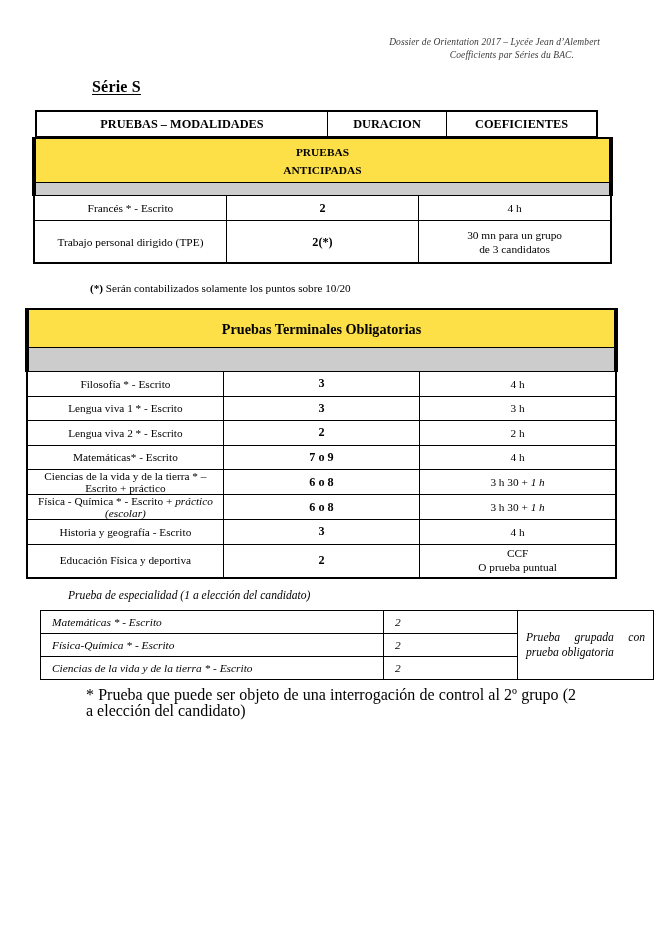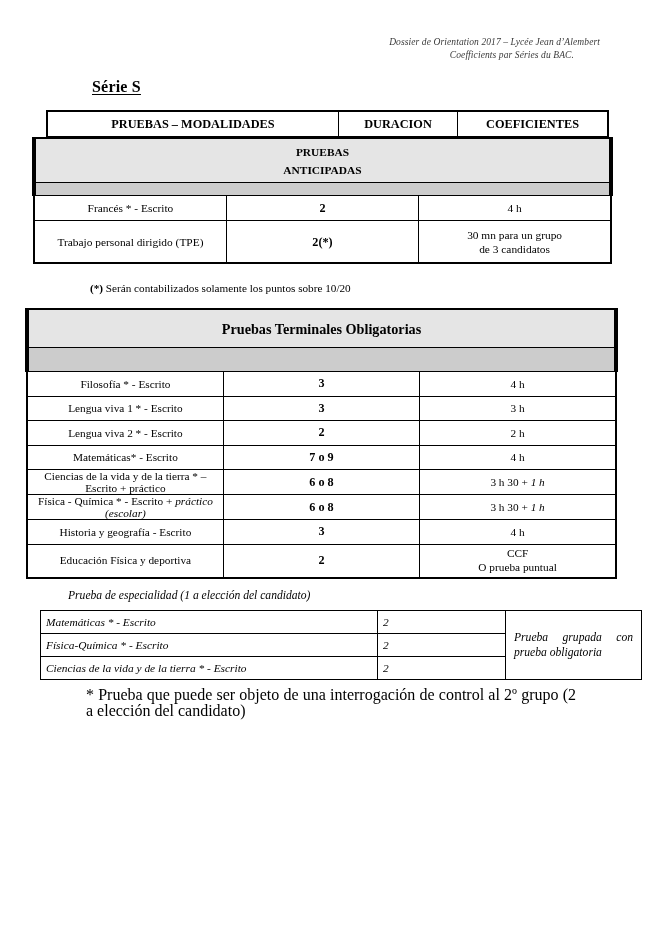--- a/index.html
+++ b/index.html
@@ -58,21 +58,21 @@
   td, th {
     border: 1.6px solid #000;
     padding: 0;
     font-weight: normal;
     vertical-align: middle;
   }
 
   
   .t1-head {
     position: absolute;
-    left: 46px;
+    left: 35px;
     top: 110px;
     width: 557px;
     border: 2.2px solid #000;
   }
   .t1-head td {
     height: 24px;
     text-align: center;
     font-weight: bold;
     font-size: 12.3px;
     border: 1.6px solid #000;
@@ -88,21 +88,21 @@
     left: 32px;
     top: 137px;
     width: 581px;
     border: 2.2px solid #000;
   }
   .t1-body td {
     font-size: 11.4px;
     text-align: center;
   }
   .band {
-    background: #e5e5e5;
+    background: #fde047;
     text-align: center;
     font-weight: bold;
     font-size: 14.6px;
     line-height: 18px;
     padding: 4px 0 3px 0 !important;
     border-left: 4px solid #000 !important;
     border-right: 4px solid #000 !important;
   }
   .band-thin {
     background: #cccccc;
@@ -159,21 +159,21 @@
     position: absolute;
     left: 40px;
     top: 610px;
     width: 572px;
     border: 1.8px solid #000;
   }
   .t3 td {
     font-style: italic;
     font-size: 11.4px;
     height: 22px;
-    padding-left: 5px;
+    padding-left: 11px;
     text-align: left;
   }
   .t3 .merged {
     text-align: justify;
     text-align-last: left;
     padding: 0 8px;
     line-height: 15px;
     font-size: 11.6px;
   }
 

